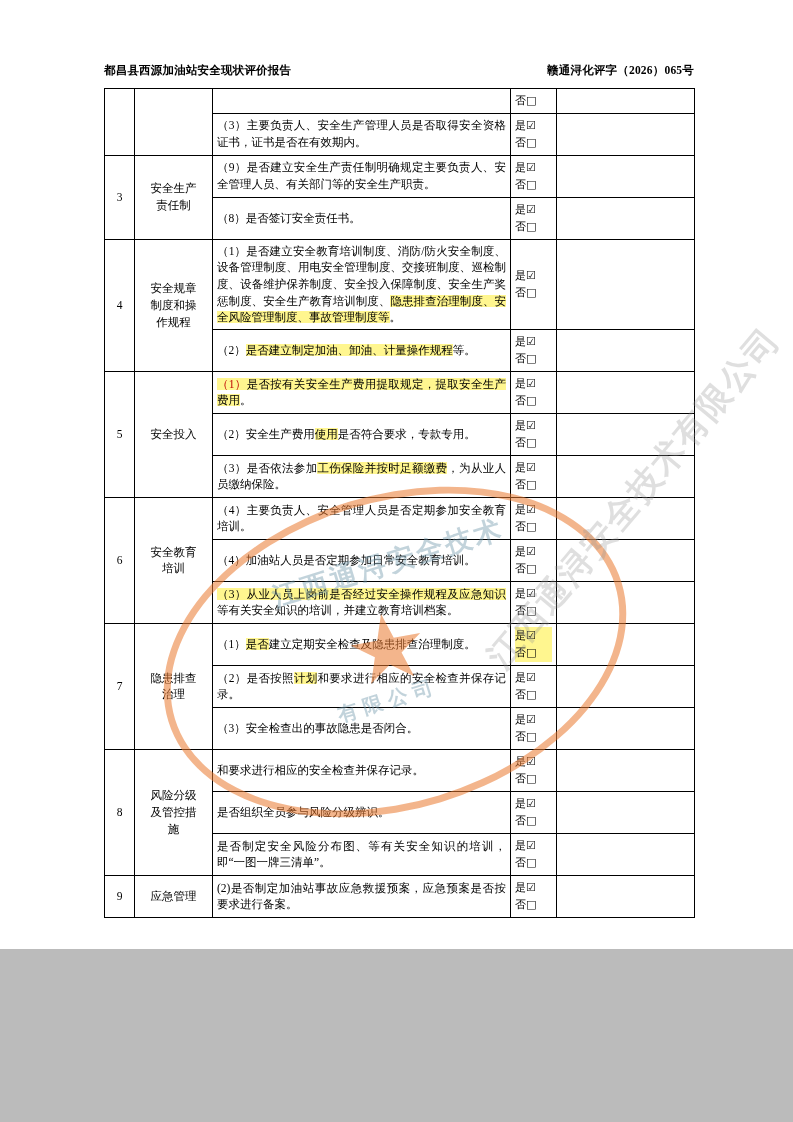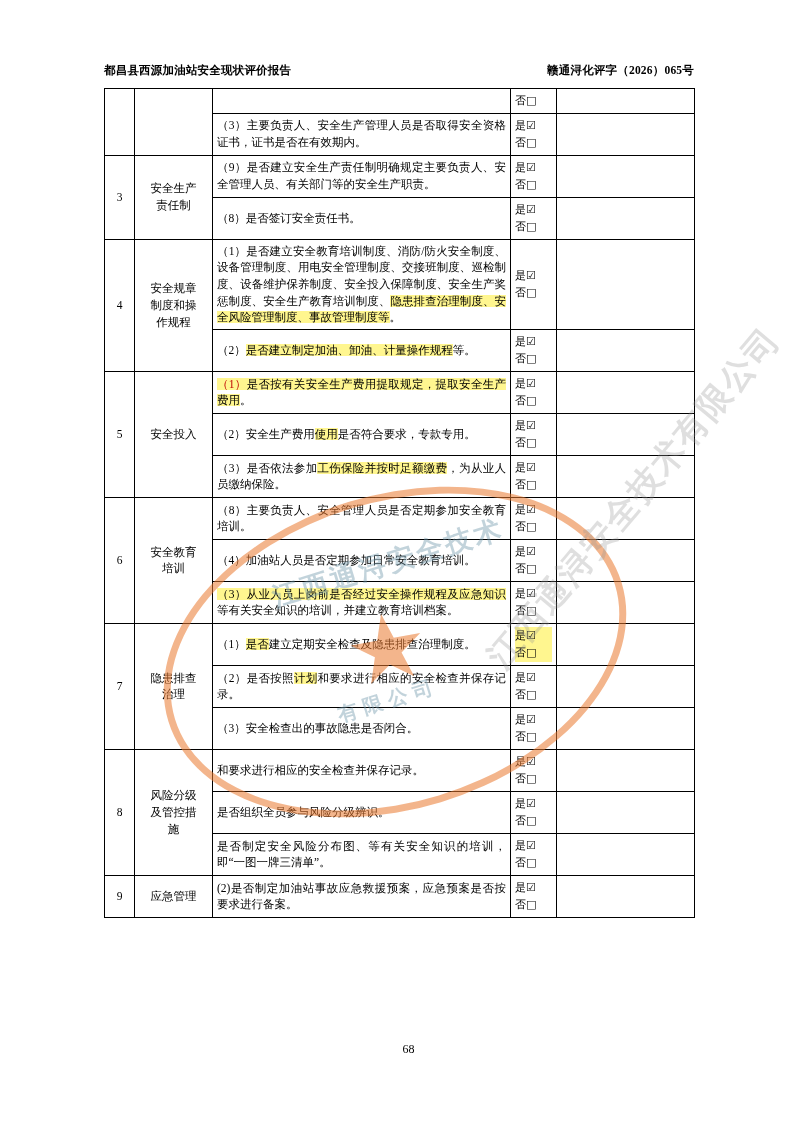--- a/index.html
+++ b/index.html
@@ -3,21 +3,21 @@
 <meta charset="utf-8">
 <style>
   html, body {
     margin: 0;
     padding: 0;
     background: #bbb;
   }
   .page {
     position: relative;
     width: 793px;
-    height: 1122px;
+    height: 949px;
     background: #ffffff;
     margin: 0 auto;
     overflow: hidden;
     font-family: "Liberation Serif", "DejaVu Serif", serif;
     color: #000;
   }
 
   
   .header {
     position: absolute;
@@ -264,21 +264,21 @@
         <td class="ans">
           <span class="ansline">是<span class="box">☑</span></span>
           <span class="ansline">否<span class="box">□</span></span>
         </td>
         <td class="rem"></td>
       </tr>
 
       <tr>
         <td class="no" rowspan="3">6</td>
         <td class="cat" rowspan="3">安全教育<br>培训</td>
-        <td class="item">（8）主要负责人、安全管理人员是否定期参加安全教育培训。</td>
+        <td class="item">（4）主要负责人、安全管理人员是否定期参加安全教育培训。</td>
         <td class="ans">
           <span class="ansline">是<span class="box">☑</span></span>
           <span class="ansline">否<span class="box">□</span></span>
         </td>
         <td class="rem"></td>
       </tr>
       <tr>
         <td class="item">（4）加油站人员是否定期参加日常安全教育培训。</td>
         <td class="ans">
           <span class="ansline">是<span class="box">☑</span></span>

